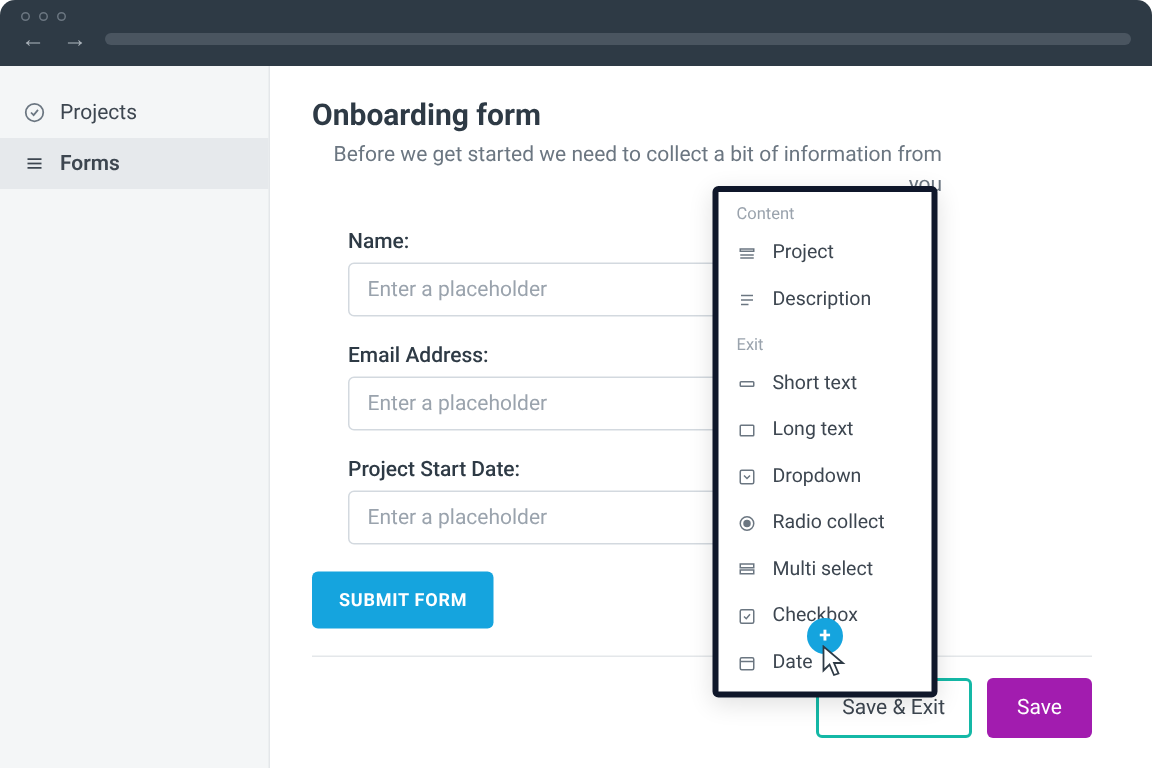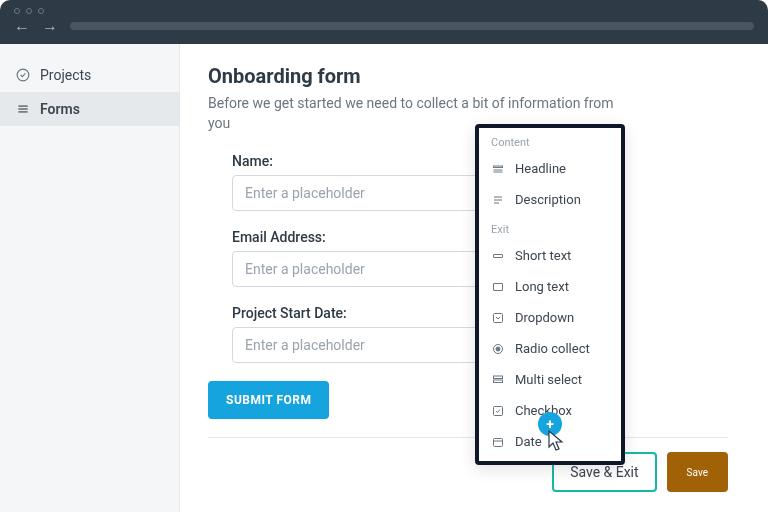--- a/index.html
+++ b/index.html
@@ -13,33 +13,33 @@
 .url-bar { flex: 1; height: 8px; background: #4a5560; border-radius: 4px; }
 
 .app { display: flex; height: calc(512px - 44px); }
 .sidebar { width: 180px; background: #f4f6f7; border-right: 1px solid #e4e7ea; padding-top: 14px; }
 .sidebar-item { display: flex; align-items: center; gap: 10px; padding: 9px 16px; font-size: 14px; color: #3d4650; cursor: pointer; }
 .sidebar-item.active { background: #e6e9ec; font-weight: 600; }
 .side-icon { width: 14px; height: 14px; display: inline-flex; align-items: center; justify-content: center; }
 
 .main { flex: 1; overflow-y: auto; padding: 20px 40px 0 28px; position: relative; }
 .form-title { font-size: 20px; font-weight: 700; color: #2e3a45; margin-bottom: 6px; }
-.form-desc { font-size: 14px; color: #6b7681; margin-bottom: 20px; line-height: 1.4; max-width: 420px; }
+.form-desc { font-size: 14px; color: #6b7681; margin-bottom: 20px; line-height: 1.4; max-width: 420px; text-align: right; }
 .field { margin-bottom: 18px; max-width: 360px; margin-left: 24px; }
 .field-label { font-size: 14px; color: #2e3a45; font-weight: 500; margin-bottom: 6px; display: block; }
 .input-wrap { position: relative; }
 .text-input { width: 100%; height: 36px; border: 1px solid #d3d9df; border-radius: 4px; padding: 0 12px; font-size: 14px; color: #3b82f6; }
 .text-input::placeholder { color: #9aa3ad; }
 .cal-icon { position: absolute; right: 10px; top: 10px; color: #6b7681; }
 
 .submit-btn { background: #15a4de; color: #fff; border: none; border-radius: 4px; padding: 12px 18px; font-size: 12px; font-weight: 700; letter-spacing: 0.5px; cursor: pointer; }
 
 .footer { border-top: 1px solid #e4e7ea; margin-top: 18px; padding: 14px 0; display: flex; justify-content: flex-end; gap: 10px; max-width: 560px; }
 .btn-outline { background: #fff; border: 2px solid #14b8a6; border-radius: 4px; padding: 10px 16px; font-size: 14px; color: #3d4650; cursor: pointer; }
-.btn-dark { background: #a16207; color: #fff; border: none; border-radius: 4px; padding: 10px 20px; font-size: 10px; cursor: pointer; }
+.btn-dark { background: #a21caf; color: #fff; border: none; border-radius: 4px; padding: 10px 20px; font-size: 14px; cursor: pointer; }
 
 .popover { position: absolute; left: 295px; top: 80px; width: 150px; background: #fff; border: 4px solid #0f172a; border-radius: 4px; box-shadow: 0 4px 16px rgba(0,0,0,0.12); z-index: 10; padding-bottom: 4px; }
 .pop-section { font-size: 11px; color: #9aa3ad; padding: 8px 12px 4px; }
 .pop-item { display: flex; align-items: center; gap: 10px; padding: 8px 12px; font-size: 13px; color: #3d4650; cursor: pointer; }
 .pop-icon { width: 14px; height: 14px; display: inline-flex; align-items: center; justify-content: center; }
 
 .fab { position: absolute; left: 358px; top: 368px; width: 24px; height: 24px; border-radius: 50%; background: #15a4de; color: #fff; display: flex; align-items: center; justify-content: center; font-size: 14px; font-weight: 700; z-index: 11; cursor: pointer; }
 .cursor-img { position: absolute; left: 368px; top: 386px; z-index: 12; pointer-events: none; }
 </style>
 </head>
@@ -125,21 +125,21 @@
     <div class="popover">
       <div class="pop-section">Content</div>
       <div class="pop-item">
         <span class="pop-icon">
           <svg width="12" height="12" viewBox="0 0 24 24" fill="none" stroke="#6b7681" stroke-width="2">
               <rect x="3" y="6" width="18" height="3"></rect>
               <line x1="3" y1="14" x2="21" y2="14"></line>
               <line x1="3" y1="18" x2="21" y2="18"></line>
             </svg>
         </span>
-        <span>Headline</span>
+        <span>Project</span>
       </div>
       <div class="pop-item">
         <span class="pop-icon">
           <svg width="12" height="12" viewBox="0 0 24 24" fill="none" stroke="#6b7681" stroke-width="2">
               <line x1="4" y1="6" x2="20" y2="6"></line>
               <line x1="4" y1="12" x2="20" y2="12"></line>
               <line x1="4" y1="18" x2="14" y2="18"></line>
             </svg>
         </span>
         <span>Description</span>

